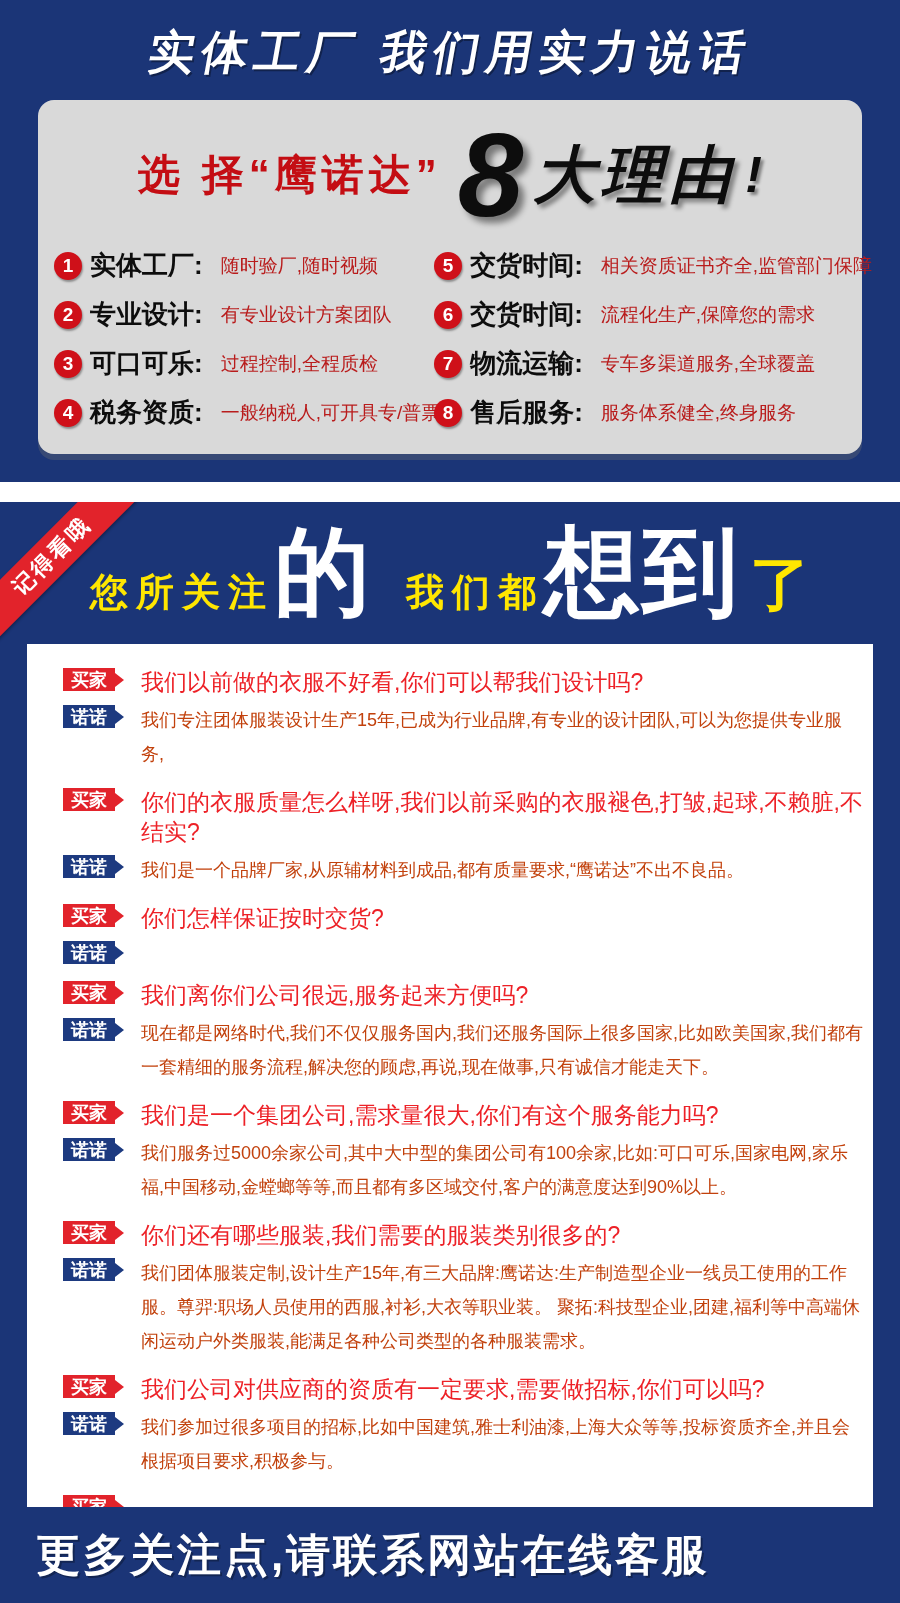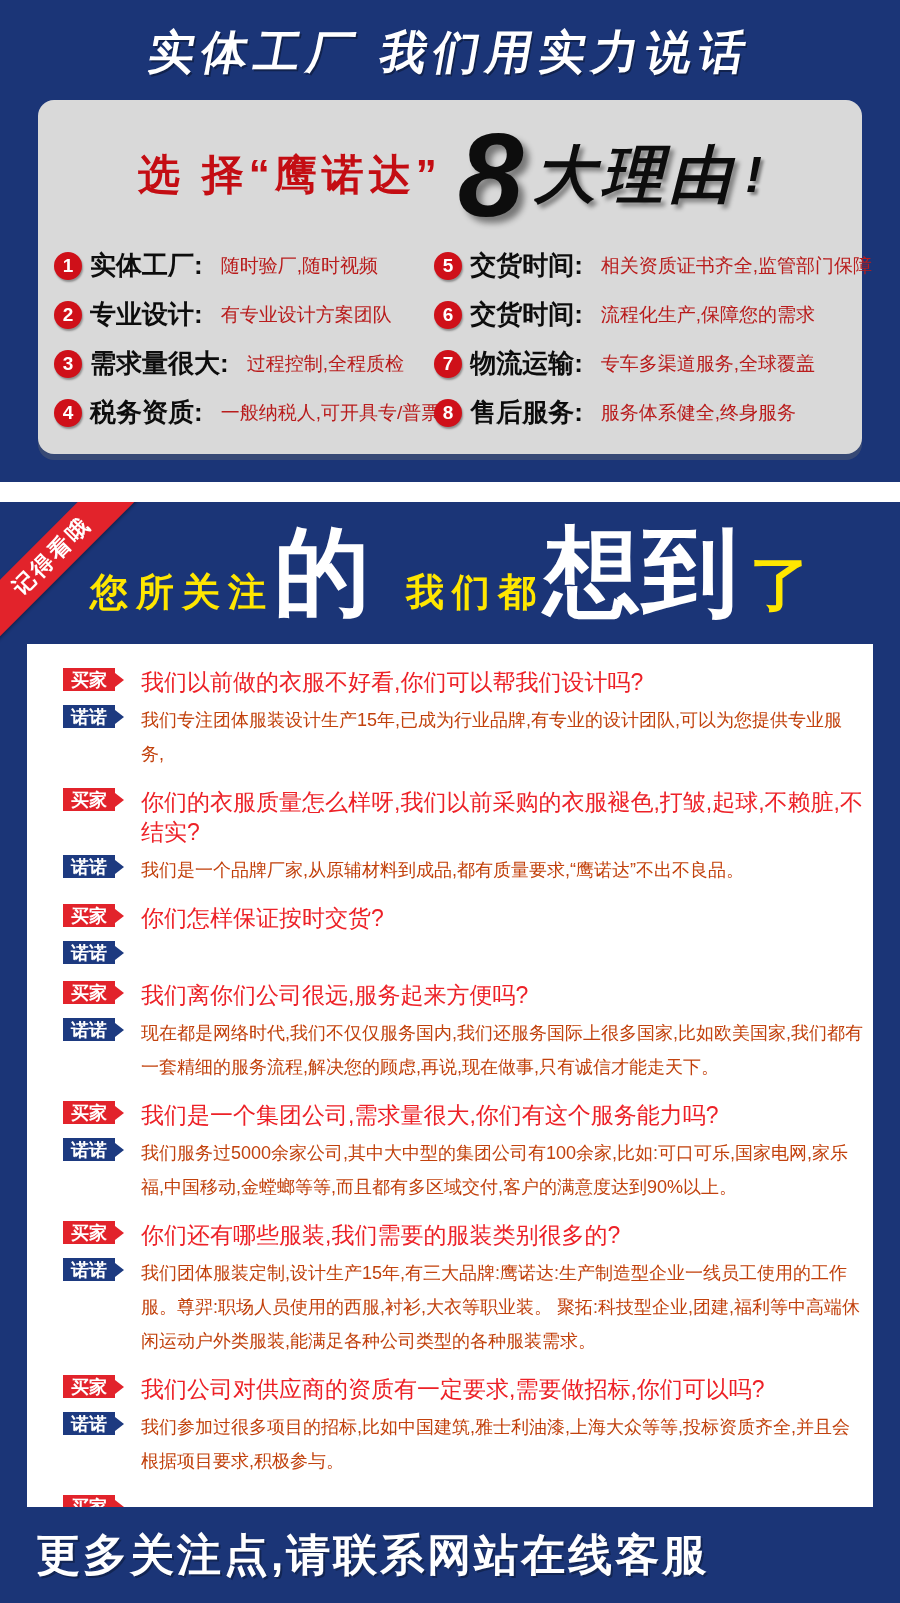--- a/index.html
+++ b/index.html
@@ -101,21 +101,21 @@
   </div>
 
   <div class="reason">
     <span class="r-num">2</span>
     <span class="r-label">专业设计:</span>
     <span class="r-text">有专业设计方案团队</span>
   </div>
 
   <div class="reason">
     <span class="r-num">3</span>
-    <span class="r-label">需求量很大:</span>
+    <span class="r-label">可口可乐:</span>
     <span class="r-text">过程控制,全程质检</span>
   </div>
 
   <div class="reason">
     <span class="r-num">4</span>
     <span class="r-label">税务资质:</span>
     <span class="r-text">一般纳税人,可开具专/普票</span>
   </div>
 
   <div class="reason">

